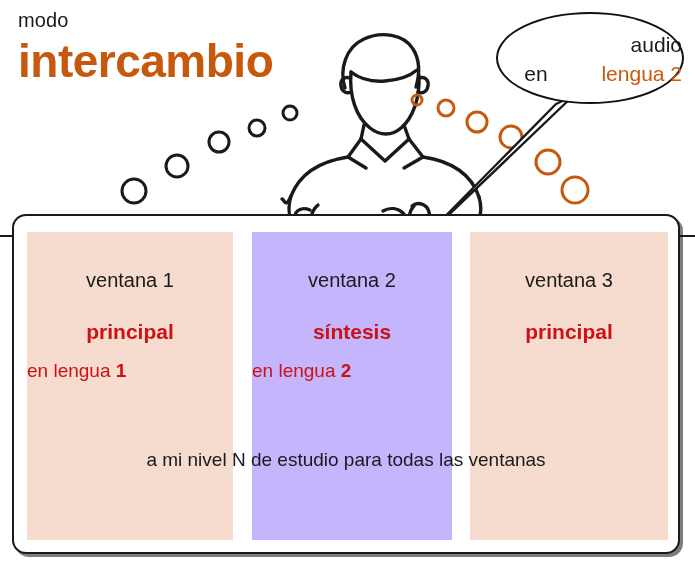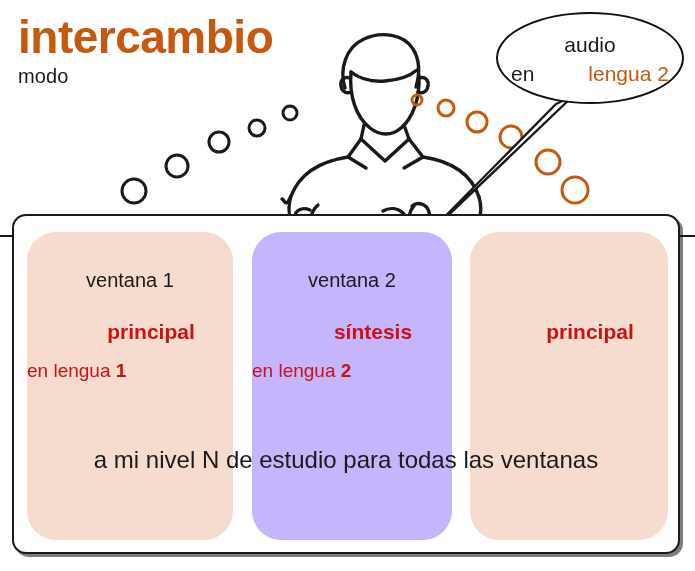--- a/index.html
+++ b/index.html
@@ -58,21 +58,21 @@
     border: 2.5px solid #111111;
     border-radius: 50% / 50%;
     background: #ffffff;
     box-sizing: border-box;
   }
   #speech-bubble-text {
     position: absolute;
     left: 0;
     top: 16px;
     width: 100%;
-    text-align: center;
+    text-align: right;
     font-size: 21px;
     line-height: 29px;
   }
   .bubble-line { display: block; }
   .txt-orange { color: #C7590F; margin-left: 48px; }
   .txt-black  { color: #1a1a1a; }
 
   
   #panel {
     position: absolute;
@@ -86,21 +86,20 @@
     background: #ffffff;
     box-shadow: 3px 3px 0 0 rgba(20,20,20,0.55);
   }
 
   
   .column {
     position: absolute;
     top: 16px;
     height: 308px;
     box-sizing: border-box;
-    border-radius: 29px;
   }
   #column-1 { left: 13px;  width: 206px; background: #F6DCCE; }
   #column-2 { left: 238px; width: 200px; background: #c4b5fd; }
   #column-3 { left: 456px; width: 198px; background: #F6DCCE; }
 
   .col-window-label {
     position: absolute;
     left: 0;
     top: 36px;
     width: 100%;
@@ -112,52 +111,51 @@
   .col-role {
     position: absolute;
     left: 0;
     top: 87px;
     width: 100%;
     text-align: center;
     font-size: 21px;
     line-height: 25px;
     font-weight: bold;
     color: #CC1214;
-    padding-left: 21px;
   }
   .col-lang {
     position: absolute;
     left: 0;
     top: 127px;
     width: 100%;
     font-size: 19px;
     line-height: 23px;
     color: #CC1214;
   }
   .col-lang b { font-weight: bold; }
 
   
   #panel-caption {
     position: absolute;
     left: 0;
     top: 232px;
     width: 100%;
     text-align: center;
-    font-size: 24px;
+    font-size: 19px;
     line-height: 23px;
     color: #1a1a1a;
     z-index: 5;
   }
 </style>
 </head>
 <body>
 
 <div id="header-block">
+  <div id="title-eyebrow">modo</div>
   <div id="title-main">intercambio</div>
-  <div id="title-eyebrow">modo</div>
 </div>
 
 <svg id="illustration" viewBox="0 0 695 240">
   <g fill="none" stroke="#1a1a1a" stroke-width="3.4" stroke-linecap="round" stroke-linejoin="round">
 
     <path d="M345 88 C339 69, 346 47, 364 39 C381 31, 404 34, 413 49 C420 60, 420 73, 416 87"></path>
 
     <path d="M351 72 C349 96, 356 117, 370 128 C380 136, 392 136, 401 128 C413 118, 420 98, 419 75"></path>
 
     <path d="M351 72 C360 79, 372 82, 385 81 C398 80, 410 76, 417 70"></path>
@@ -227,17 +225,18 @@
     <div class="col-lang"><span>en lengua </span><b>1</b></div>
   </div>
 
   <div class="column" id="column-2">
     <div class="col-window-label">ventana 2</div>
     <div class="col-role">síntesis</div>
     <div class="col-lang"><span>en lengua </span><b>2</b></div>
   </div>
 
   <div class="column" id="column-3">
+    <div class="col-window-label">ventana 3</div>
     <div class="col-role">principal</div>
   </div>
 
   <div id="panel-caption">a mi nivel N de estudio para todas las ventanas</div>
 </div>
 
 </body></html>

